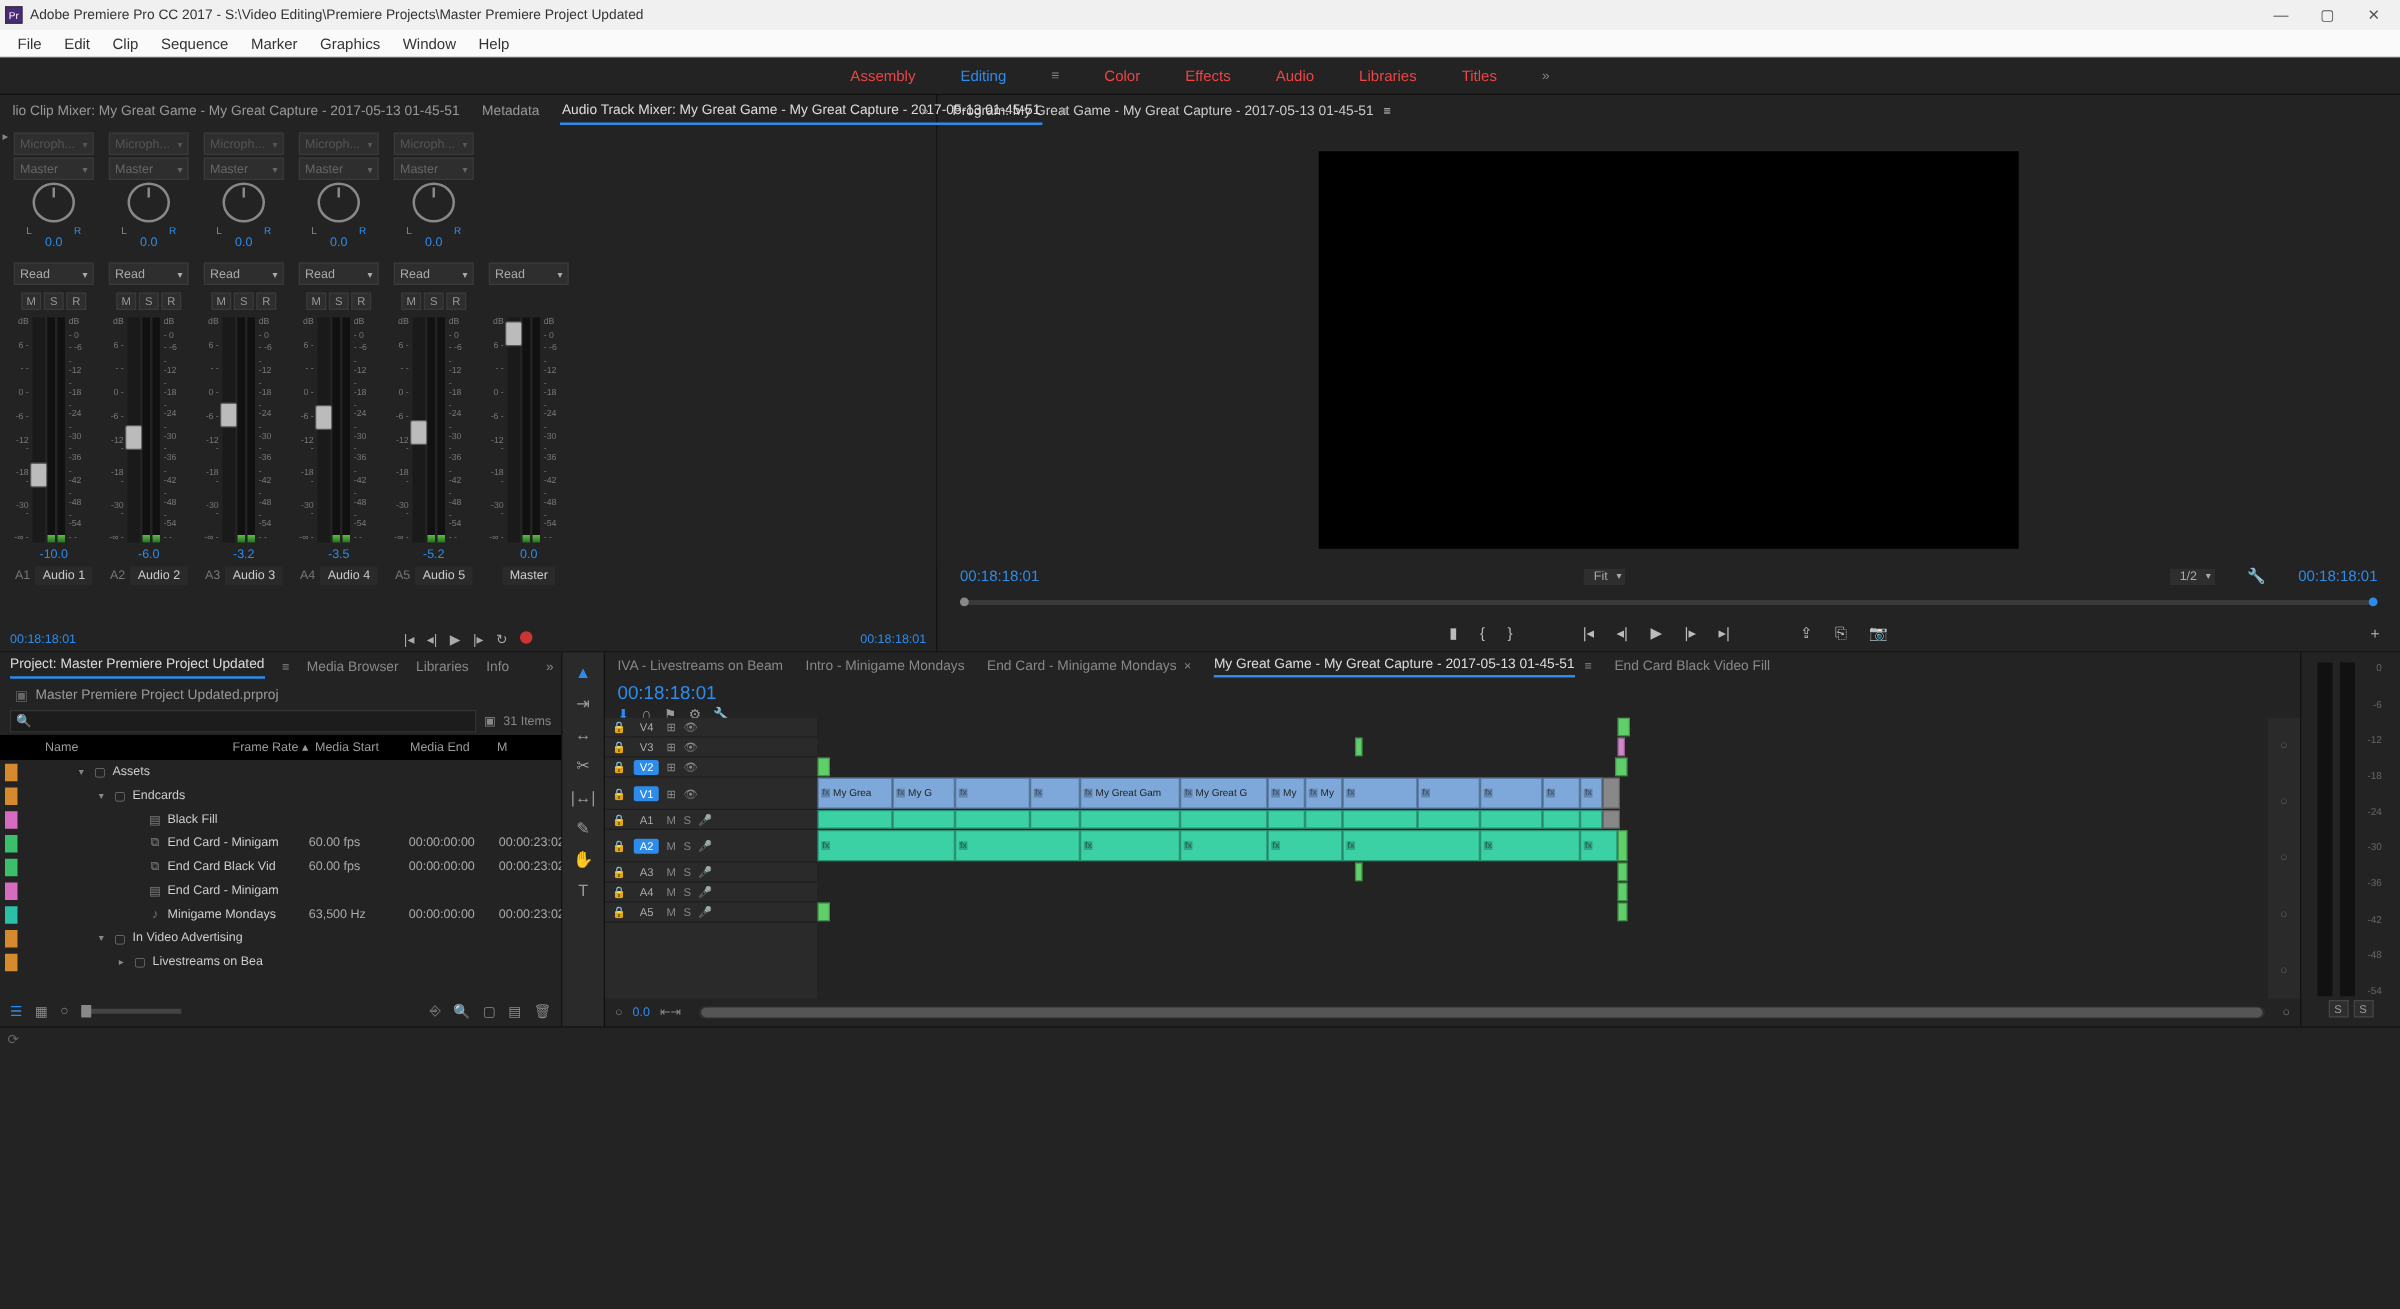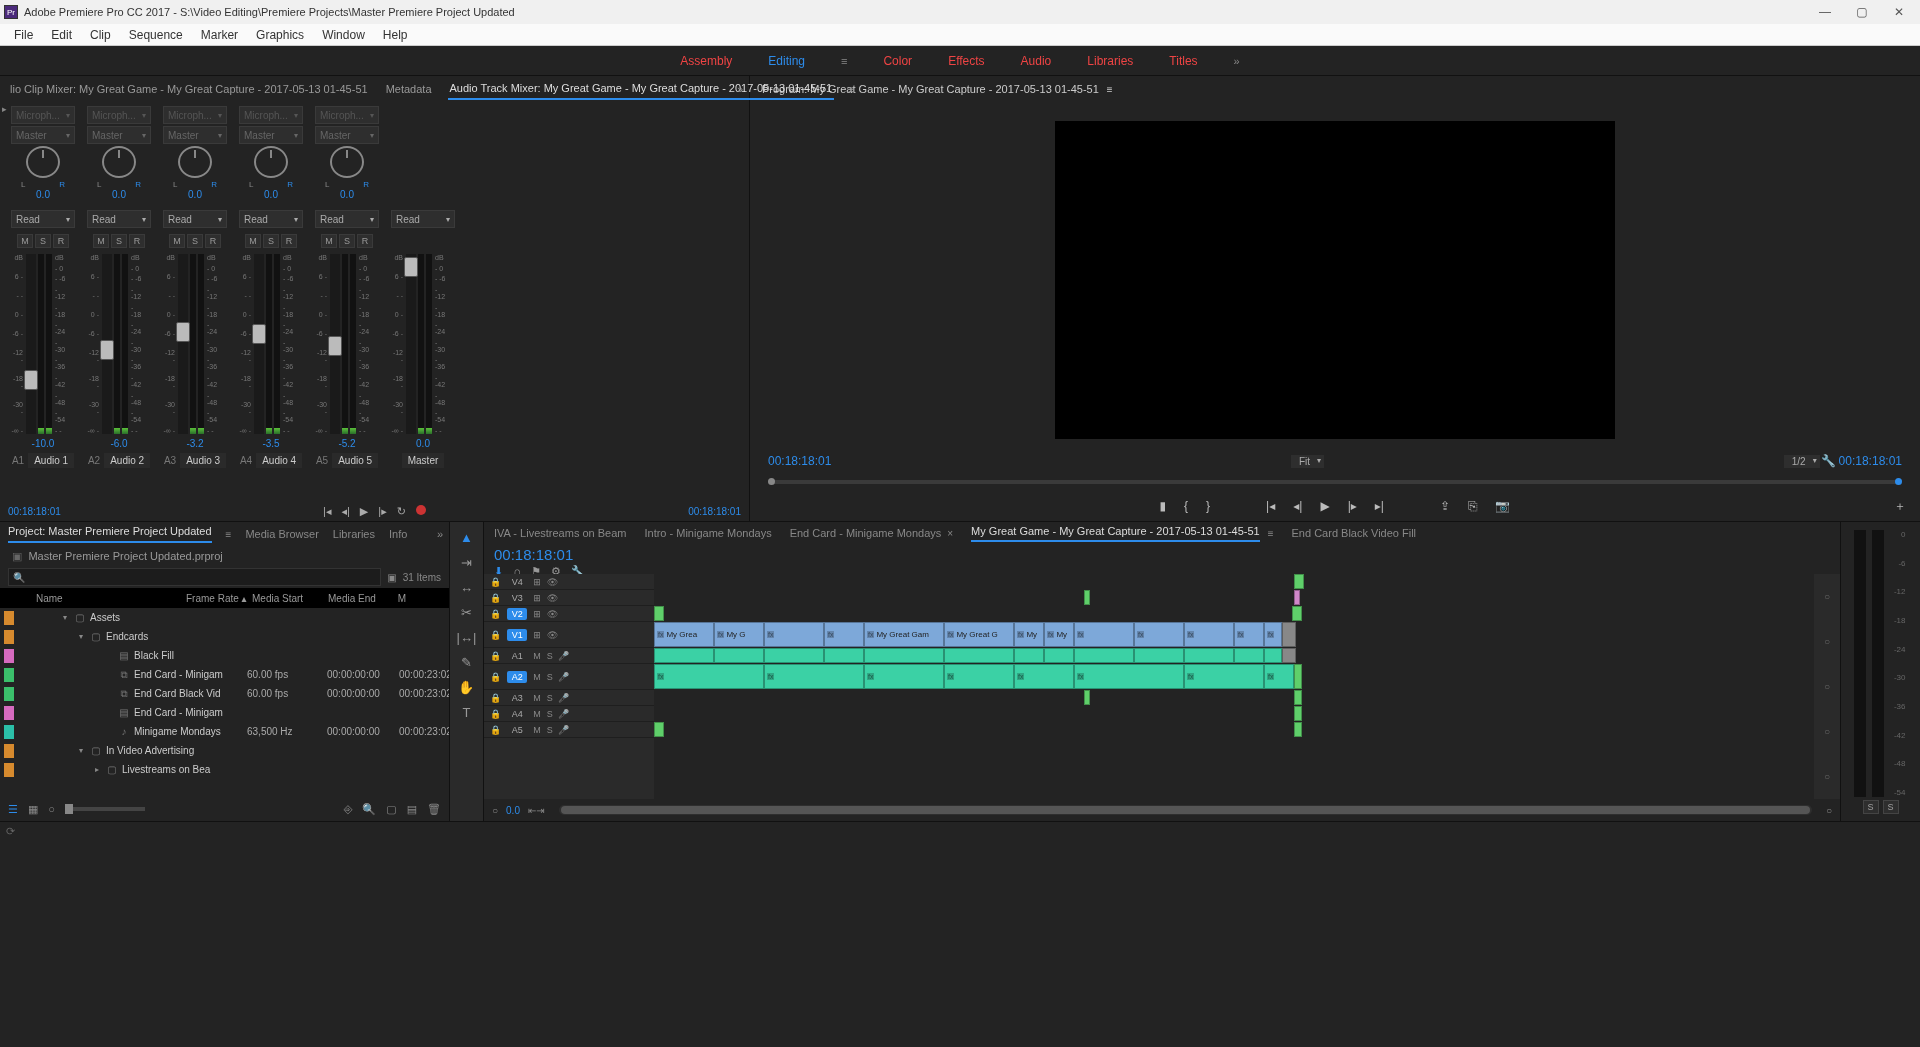--- a/index.html
+++ b/index.html
@@ -51,21 +51,21 @@
 .mixer-footer .controls { color:#aaa; display:flex; gap:10px; font-size:11px; }
 .mixer-footer .rec { width:10px; height:10px; border-radius:50%; background:#c33; }
 .right-pane { flex:1; background:#232323; display:flex; flex-direction:column; }
 .program-header { height:26px; display:flex; align-items:center; padding:0 12px; gap:8px; font-size:11px; color:#ccc; }
 .program-header .menu { font-size:10px; }
 .program-view { flex:1; background:#232323; display:flex; align-items:center; justify-content:center; padding:8px 40px 0; }
 .program-view .video { width:560px; height:318px; background:#000; }
 .program-bar { height:24px; display:flex; align-items:center; justify-content:space-between; padding:0 18px; font-size:12px; color:#2d8ceb; }
 .program-bar .fit { background:#2e2e2e; color:#aaa; padding:1px 14px 1px 8px; font-size:10px; position:relative; }
 .program-bar .fit::after { content:'▾'; position:absolute; right:3px; font-size:8px; }
-.program-bar .right { display:flex; align-items:center; gap:2px; }
+.program-bar .right { display:flex; align-items:center; gap:26px; }
 .program-bar .res { background:#2e2e2e; color:#aaa; padding:1px 14px 1px 8px; font-size:10px; position:relative; }
 .program-bar .res::after { content:'▾'; position:absolute; right:3px; font-size:8px; }
 .program-bar .wrench { color:#aaa; font-size:12px; }
 .program-scrub { height:18px; padding:0 18px; display:flex; align-items:center; }
 .program-scrub .track { flex:1; height:4px; background:#3a3a3a; position:relative; border-radius:2px; }
 .program-scrub .track::before { content:''; position:absolute; left:0; width:7px; height:7px; background:#888; border-radius:50%; top:-2px; }
 .program-scrub .track::after { content:''; position:absolute; right:0; width:7px; height:7px; background:#2d8ceb; border-radius:50%; top:-2px; }
 .program-ctrl { height:30px; display:flex; align-items:center; justify-content:center; gap:18px; color:#bbb; font-size:12px; position:relative; }
 .program-ctrl .plus { position:absolute; right:14px; }
 .lower-row { display:flex; height:300px; border-top:1px solid #111; }

